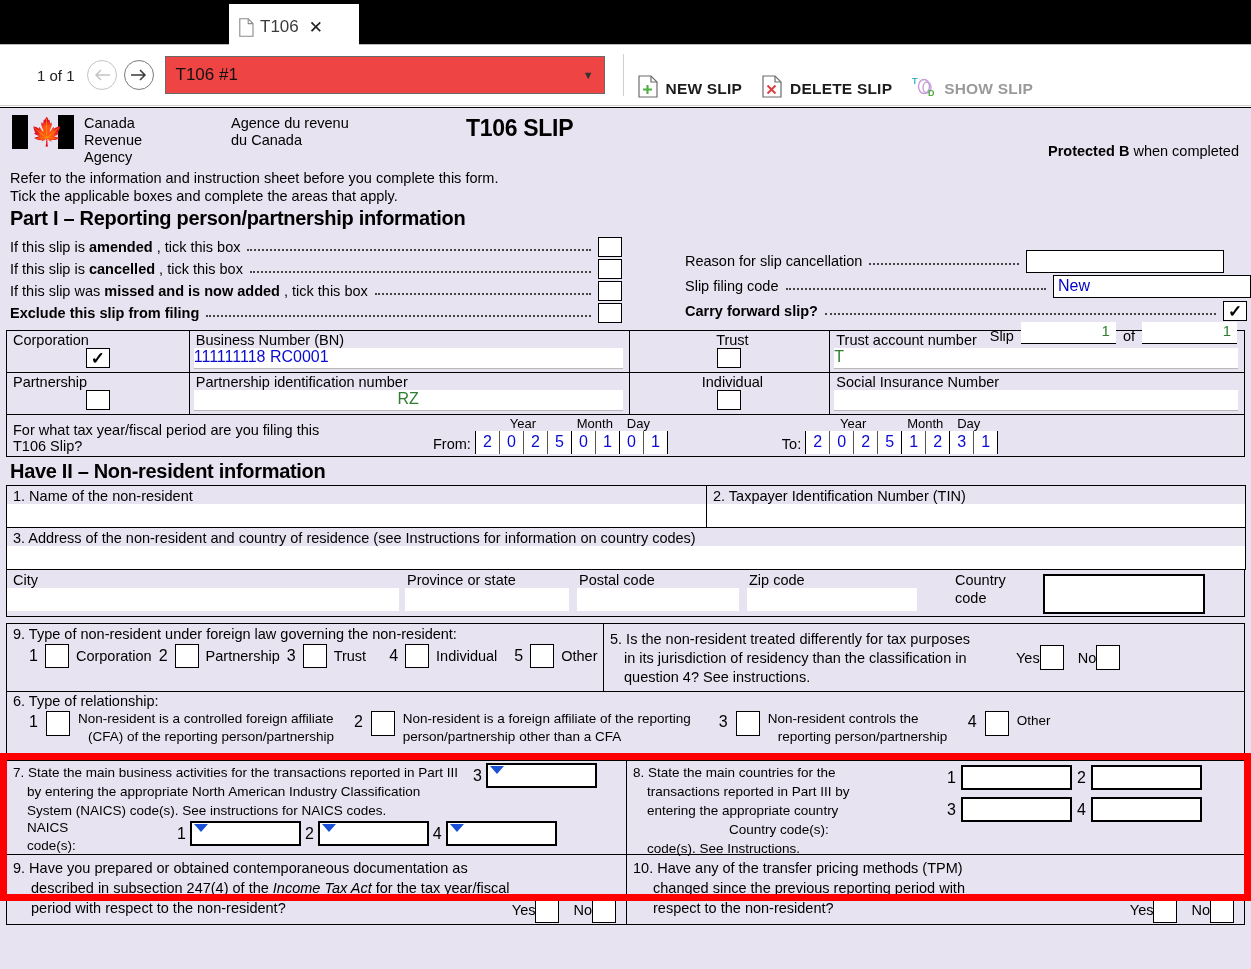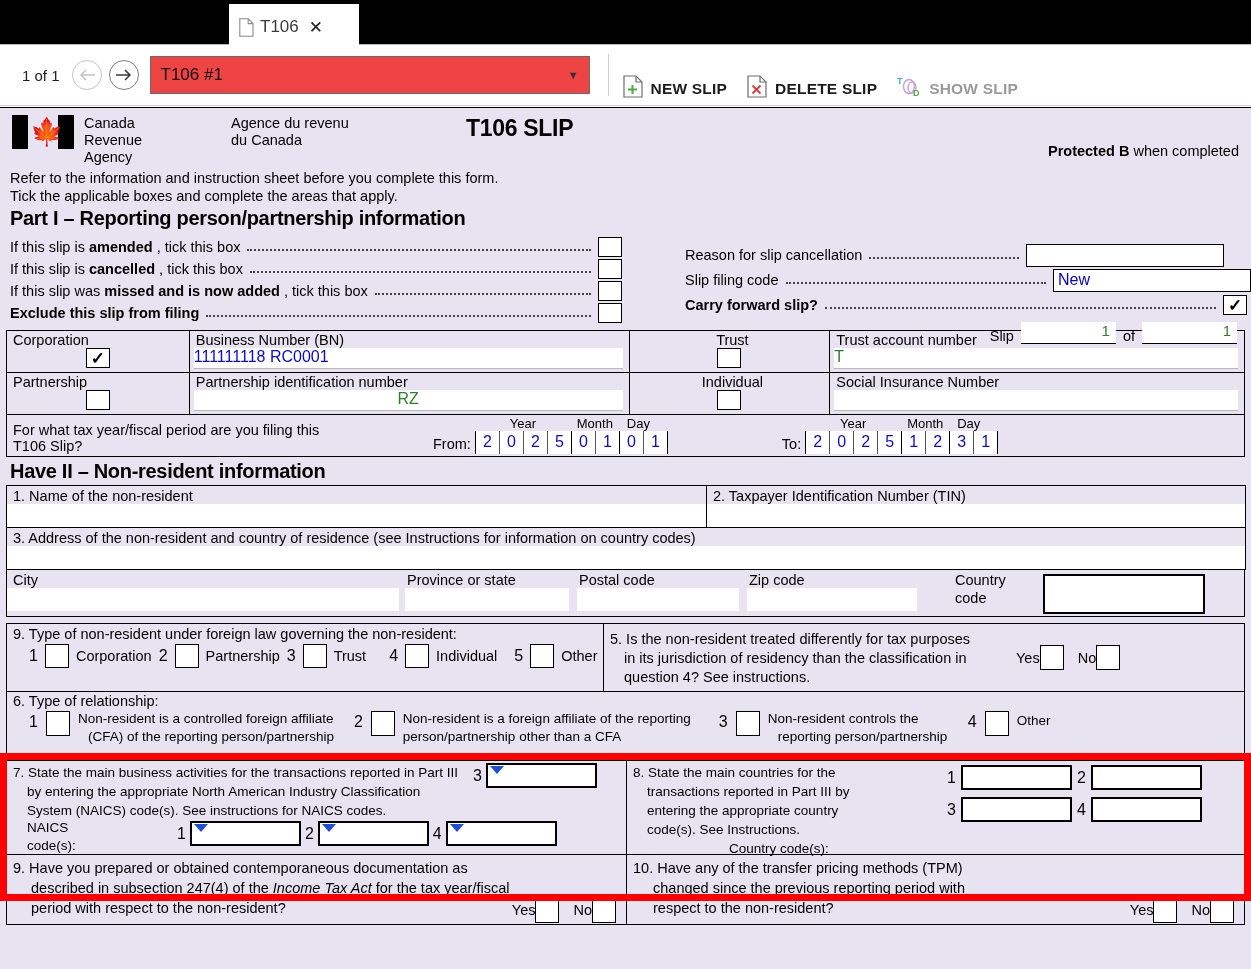--- a/index.html
+++ b/index.html
@@ -11,21 +11,21 @@
   .titlebar { height:44px; background:#000; position:relative; }
   .tab { position:absolute; left:229px; top:4px; width:130px; height:46px;
     background:#fff; display:flex; align-items:center; gap:6px;
     padding:0 10px; z-index:3; }
   .tab .doc-ic { width:15px; height:19px; position:relative; flex:none; }
   .tab .doc-ic svg { display:block; }
   .tab .lbl { font-size:17px; color:#3b3b3b; }
   .tab .cls { font-size:17px; color:#222; margin-left:4px; cursor:pointer; line-height:1; }
 
   .toolbar { height:62px; border-bottom:1px solid #d2d2d2; border-top:1px solid #b9b9b9;
-    display:flex; align-items:center; padding-left:22px; background:#fff; position:relative; }
+    display:flex; align-items:center; padding-left:37px; background:#fff; position:relative; }
   .pager { font-size:15px; color:#222; margin-right:12px; }
   .navbtn { width:30px; height:30px; border-radius:50%; border:1.6px solid #7b7b7b;
     display:flex; align-items:center; justify-content:center; margin-right:7px;
     color:#3a3a3a; font-size:16px; }
   .navbtn.dim { border-color:#c4c4c4; color:#c4c4c4; }
   .slipsel { width:440px; height:38px; border:1.6px solid #6a6a6a; background:#ef4444;
     display:flex; align-items:center; padding:0 10px; margin-left:4px; font-size:17px; color:#111; }
   .slipsel .cap { flex:1; }
   .slipsel .arr { font-size:11px; color:#333; }
   .tsep { width:1px; height:42px; background:#cfcfcf; margin:0 14px 0 18px; }
@@ -234,21 +234,21 @@
         </div>
 
         <div class="ckrow" style="width:630px">
           <b>Exclude this slip from filing</b>
           <span class="dots"></span>
           <span class="cbox"></span>
           <span style="width:8px"></span>
         </div>
       </div>
 
-      <div class="rightcol" style="top:8px">
+      <div class="rightcol" style="top:14px">
         <div class="rrow">
           <span>Reason for slip cancellation</span>
           <span class="dots" style="max-width:150px"></span>
           <span class="rbox"></span>
         </div>
         <div class="rrow" style="margin-top:3px">
           <span>Slip filing code</span>
           <span class="dots"></span>
           <span class="rbox">New</span>
         </div>
@@ -496,22 +496,22 @@
           <span class="dd"></span>
           <span class="num">4</span>
           <span class="dd"></span>
         </div>
       </div>
       <div style="flex:1;display:flex;">
         <div class="sm" style="padding:2px 0 0 6px;line-height:19px;width:320px">
           <div>8. State the main countries for the</div>
           <div style="padding-left:14px">transactions reported in Part III by</div>
           <div style="padding-left:14px">entering the appropriate country</div>
+          <div style="padding-left:96px">Country code(s):</div>
           <div style="padding-left:14px">code(s). See Instructions.</div>
-          <div style="padding-left:96px">Country code(s):</div>
         </div>
         <div style="padding-top:4px">
           <div style="display:flex;align-items:center;gap:5px;margin-bottom:7px;">
             <span class="num">1</span>
             <span class="cc"></span>
             <span class="num">2</span>
             <span class="cc"></span>
           </div>
           <div style="display:flex;align-items:center;gap:5px;">
             <span class="num">3</span>

